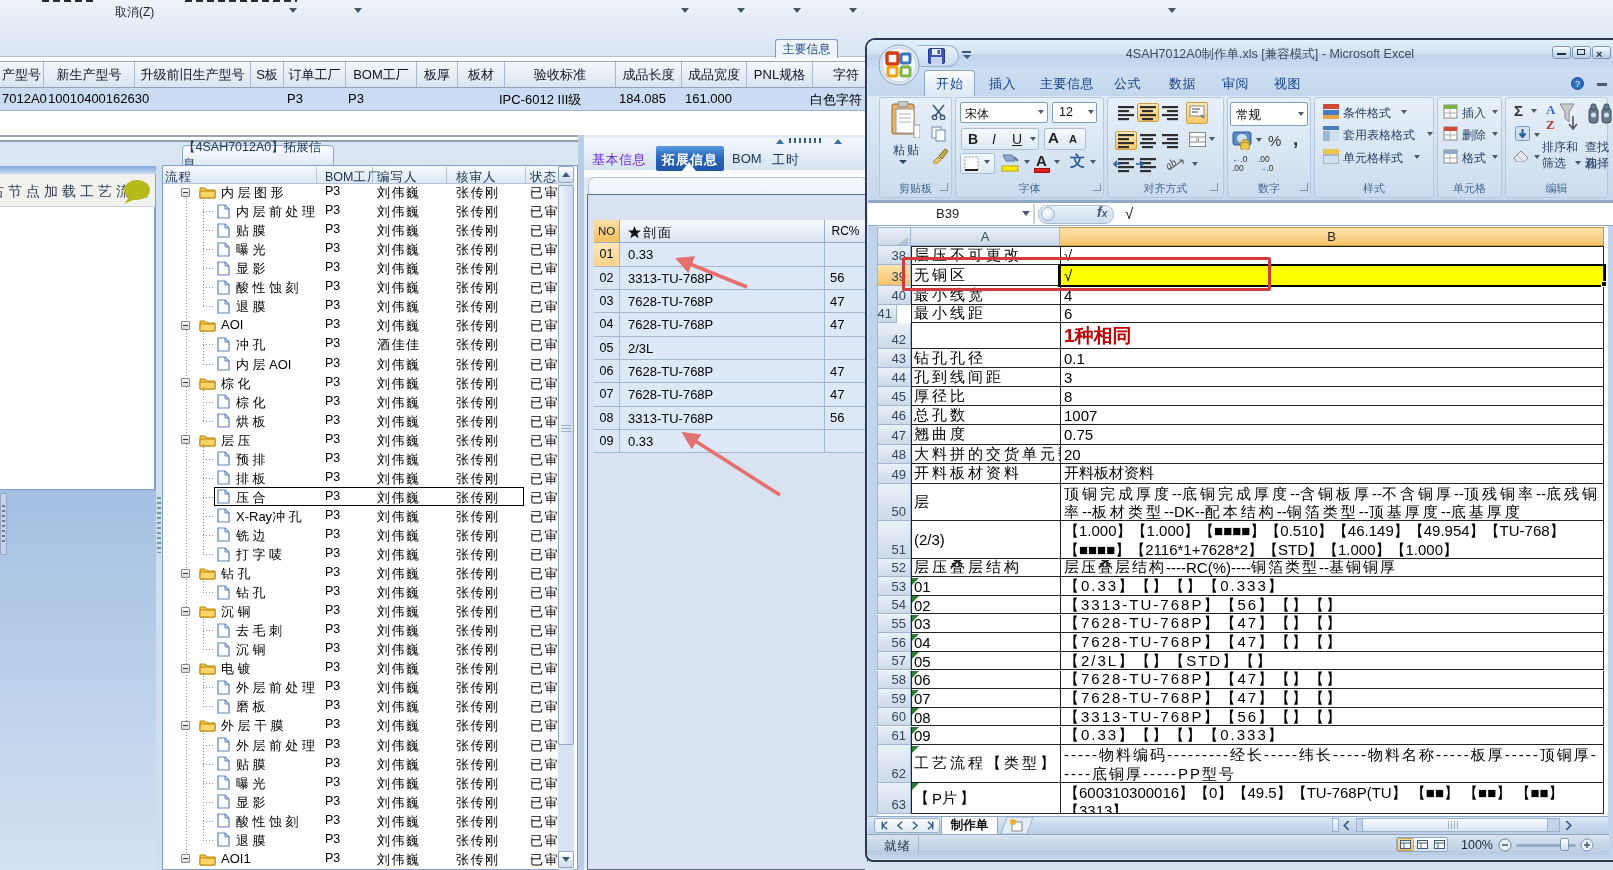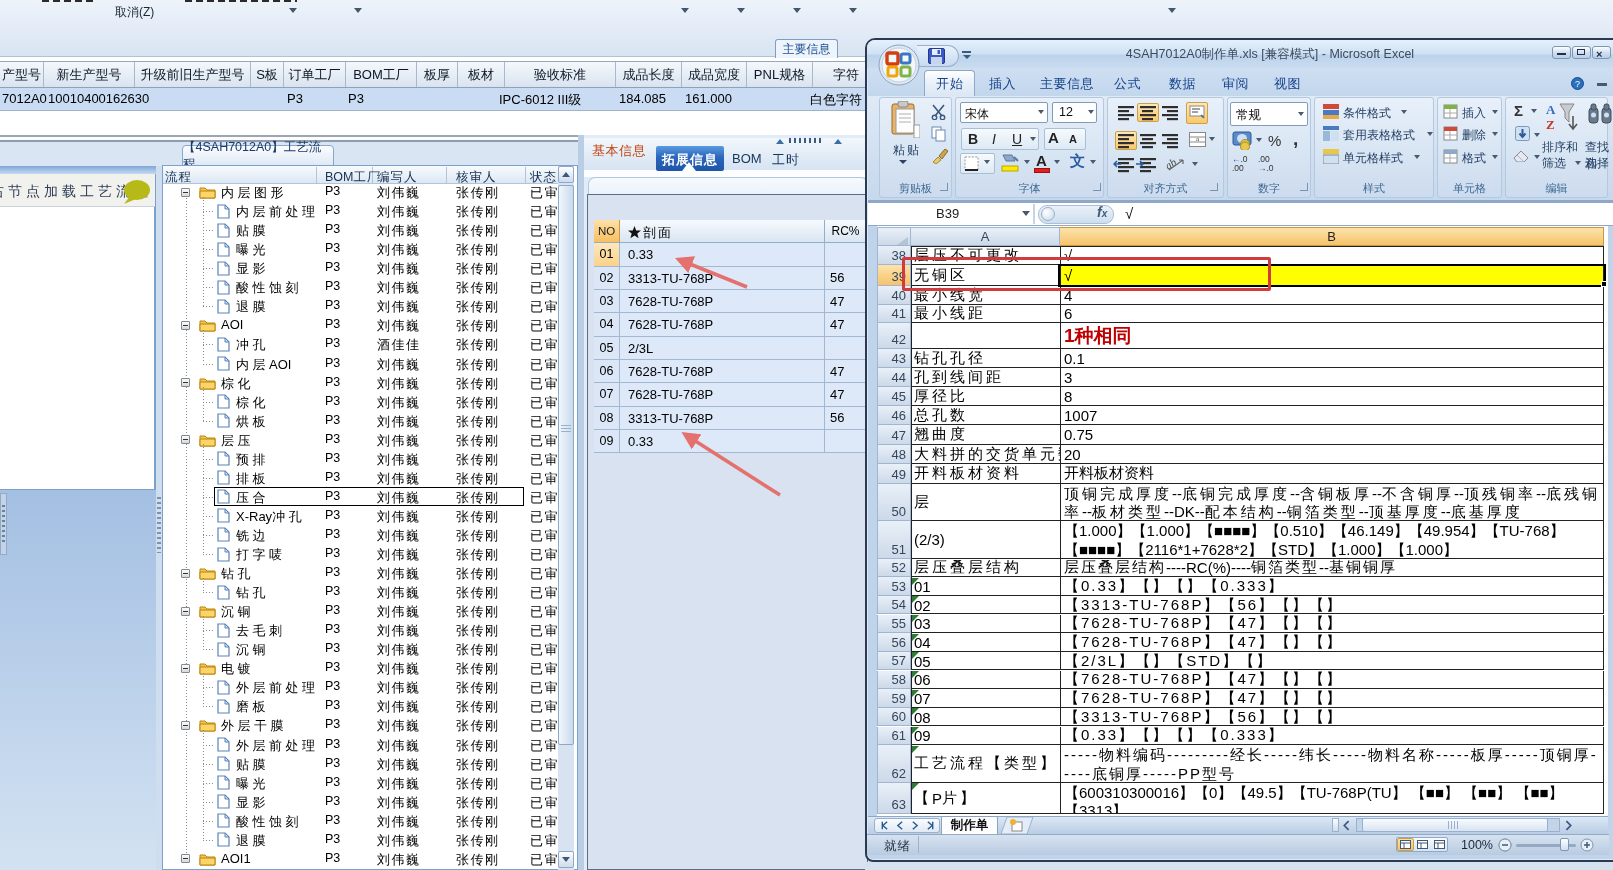--- a/index.html
+++ b/index.html
@@ -81,21 +81,21 @@
 <svg class="a" style="left:120px;top:178px" width="32" height="28" viewBox="0 0 32 28">
     <ellipse cx="17" cy="12" rx="13" ry="10" fill="#b6b918"></ellipse>
     <path d="M10 18 L4 26 L16 21 Z" fill="#b6b918"></path>
   </svg>
 <div style="position:absolute;left:0;top:206px;width:156px;height:283px;background:#fff;border-right:2px solid #7da1cc;border-top:1px solid #c9d2dd;"></div>
 <div style="position:absolute;left:0;top:489px;width:156px;height:381px;background:linear-gradient(#a3bfe2,#d3e2f2);border-top:1px solid #7da1cc;"></div>
 <div style="position:absolute;left:0;top:493px;width:7px;height:62px;background:#c3d4e8;border:1px solid #93a9c4;"></div>
 <div style="position:absolute;left:2px;top:505px;width:3px;height:38px;background:repeating-linear-gradient(#6b7f95 0 2px,transparent 2px 5px);"></div>
 <div style="position:absolute;left:156px;top:166px;width:6px;height:704px;background:#cfdeef;"></div>
 <div style="position:absolute;left:157px;top:497px;width:4px;height:56px;background:repeating-linear-gradient(#7e93a9 0 2px,transparent 2px 5px);"></div>
-<div class="ct serif" style="position:absolute;left:182px;top:145px;width:152px;height:21px;background:linear-gradient(#fcfdff,#dfe9f5);border:1px solid #8aa8cc;border-radius:4px 4px 0 0;font-size:12.5px;color:#1c3a66;">【4SAH7012A0】工艺流程</div>
+<div class="ct serif" style="position:absolute;left:182px;top:145px;width:152px;height:21px;background:linear-gradient(#fcfdff,#dfe9f5);border:1px solid #8aa8cc;border-radius:4px 4px 0 0;font-size:12.5px;color:#1c3a66;">【4SAH7012A0】拓展信息</div>
 <div style="position:absolute;left:162px;top:165px;width:416px;height:705px;background:#fff;border:1px solid #7da1cc;overflow:hidden;"></div>
 <div style="position:absolute;left:163px;top:166px;width:395px;height:18px;background:linear-gradient(#f8fbfe,#dce7f3);border-bottom:1px solid #b0c4da;"></div>
 <div style="position:absolute;left:316px;top:167px;width:1px;height:16px;background:#b0c4da;"></div>
 <div style="position:absolute;left:372px;top:167px;width:1px;height:16px;background:#b0c4da;"></div>
 <div style="position:absolute;left:446px;top:167px;width:1px;height:16px;background:#b0c4da;"></div>
 <div style="position:absolute;left:525px;top:167px;width:1px;height:16px;background:#b0c4da;"></div>
 <div class="a serif" style="position:absolute;left:165px;top:169px;font-size:12.5px;color:#18304f;"><span style="letter-spacing:1px">流程</span></div>
 <div class="a serif" style="position:absolute;left:325px;top:169px;font-size:12.5px;color:#18304f;">BOM<span style="letter-spacing:1px">工厂</span></div>
 <div class="a serif" style="position:absolute;left:377px;top:169px;font-size:12.5px;color:#18304f;"><span style="letter-spacing:1px">编写人</span></div>
 <div class="a serif" style="position:absolute;left:456px;top:169px;font-size:12.5px;color:#18304f;"><span style="letter-spacing:1px">核审人</span></div>
@@ -485,21 +485,21 @@
 <div style="position:absolute;left:558px;top:185px;width:16px;height:560px;background:linear-gradient(90deg,#f2f7fc,#c8d9ec);border:1px solid #8fa8c8;border-radius:2px;"></div>
 <div style="position:absolute;left:561px;top:425px;width:10px;height:8px;background:repeating-linear-gradient(#9ab0cc 0 1px,transparent 1px 3px);"></div>
 <div style="position:absolute;left:558px;top:851px;width:16px;height:17px;background:linear-gradient(#fdfefe,#cfdcec);border:1px solid #8fa8c8;border-radius:2px;"></div>
 <div style="position:absolute;left:562px;top:857px;width:0;height:0;border-left:4px solid transparent;border-right:4px solid transparent;border-top:5px solid #3a5a80;"></div>
 <div style="position:absolute;left:578px;top:135px;width:6px;height:735px;background:#b9cde5;"></div>
 <div style="position:absolute;left:584px;top:135px;width:286px;height:735px;background:#e2ecf8;"></div>
 <div style="position:absolute;left:584px;top:138px;width:286px;height:33px;background:linear-gradient(#f2f7fc,#d6e3f2);border-bottom:1px solid #fff;"></div>
 <div style="position:absolute;left:789px;top:138px;width:34px;height:5px;background:repeating-linear-gradient(90deg,#3a5a80 0 2px,transparent 2px 5px);"></div>
 <div style="position:absolute;left:776px;top:139px;width:0;height:0;border-left:4px solid transparent;border-right:4px solid transparent;border-bottom:5px solid #3a6ea5;"></div>
 <div style="position:absolute;left:834px;top:139px;width:0;height:0;border-left:4px solid transparent;border-right:4px solid transparent;border-bottom:5px solid #3a6ea5;"></div>
-<div class="a serif" style="position:absolute;left:592px;top:142px;font-size:13px;color:#c2410c;letter-spacing:0.5px;">基本信息</div>
+<div class="a serif" style="position:absolute;left:592px;top:151px;font-size:13px;color:#6d28d9;letter-spacing:0.5px;">基本信息</div>
 <div style="position:absolute;left:656px;top:146px;width:68px;height:25px;background:linear-gradient(#5a9ae0,#2a66bb 45%,#1e55a8);border-radius:2px;"></div>
 <div class="a serif" style="position:absolute;left:662px;top:151px;font-size:13px;font-weight:bold;color:#fff;letter-spacing:1px;">拓展信息</div>
 <div style="position:absolute;left:682px;top:162px;width:0;height:0;border-left:7px solid transparent;border-right:7px solid transparent;border-bottom:9px solid #fbfdfe;z-index:5;"></div>
 <div class="a serif" style="position:absolute;left:732px;top:151px;font-size:13px;color:#16365c;">BOM</div>
 <div class="a serif" style="position:absolute;left:772px;top:151px;font-size:13px;color:#16365c;letter-spacing:1px;">工时</div>
 <div style="position:absolute;left:584px;top:171px;width:286px;height:6px;background:#fbfdfe;"></div>
 <div style="position:absolute;left:588px;top:177px;width:280px;height:693px;background:linear-gradient(#f6fafd,#e2ecf8 30px);border:1px solid #b0c7de;border-bottom:none;border-radius:7px 7px 0 0;"></div>
 <div style="position:absolute;left:587px;top:194px;width:281px;height:676px;border:1.5px solid #5a6f87;background:#d8e2f0;"></div>
 <div style="position:absolute;left:594px;top:220px;width:272px;height:233px;border:1px solid #93aecd;background:#dde9f9;overflow:hidden;"></div>
 <div class="ct serif" style="position:absolute;left:594px;top:220px;width:26px;height:23px;background:linear-gradient(#fde0a8,#f7c060);border-right:1px solid #c59a4a;border-bottom:1px solid #93aecd;font-size:11.5px;color:#222;">NO</div>
@@ -865,21 +865,21 @@
   </div>
 <div style="position:absolute;left:1060px;top:265.0px;width:544px;height:20.5px;background:#ffff00;border-left:1px solid #222;border-bottom:1px solid #222;border-right:1px solid #222;"></div>
 <div class="serif" style="position:absolute;left:1064px;top:265.0px;width:538px;height:20.5px;font-size:15px;color:#000;overflow:hidden;display:flex;align-items:center;white-space:nowrap;">√</div>
 <div class="serif" style="position:absolute;left:877px;top:285.5px;width:34px;height:19px;background:linear-gradient(#e9f0f8,#cdd9e8);border:1px solid #9eb6d3;border-top:none;font-size:13px;color:#33475f;display:flex;align-items:flex-end;justify-content:flex-end;padding:0 4px 1px 0;">40</div>
 <div style="position:absolute;left:911px;top:285.5px;width:149px;height:19px;background:#fff;border-left:1px solid #222;border-bottom:1px solid #222;"></div>
 <div class="serif" style="position:absolute;left:914px;top:285.5px;width:146px;height:19px;font-size:15px;color:#000;overflow:hidden;display:flex;align-items:center;white-space:nowrap;">
     <span style="letter-spacing:3px">最小线宽</span>
   </div>
 <div style="position:absolute;left:1060px;top:285.5px;width:544px;height:19px;background:#fff;border-left:1px solid #222;border-bottom:1px solid #222;border-right:1px solid #222;"></div>
 <div class="serif" style="position:absolute;left:1064px;top:285.5px;width:538px;height:19px;font-size:15px;color:#000;overflow:hidden;display:flex;align-items:center;white-space:nowrap;">4</div>
-<div class="serif" style="position:absolute;left:877px;top:304.5px;width:34px;height:18px;background:linear-gradient(#e9f0f8,#cdd9e8);border:1px solid #9eb6d3;border-top:none;font-size:13px;color:#33475f;display:flex;align-items:flex-end;justify-content:flex-end;padding:0 4px 1px 0;">41</div>
+<div class="serif" style="position:absolute;left:877px;top:304.5px;width:20px;height:18px;background:linear-gradient(#e9f0f8,#cdd9e8);border:1px solid #9eb6d3;border-top:none;font-size:13px;color:#33475f;display:flex;align-items:flex-end;justify-content:flex-end;padding:0 4px 1px 0;">41</div>
 <div style="position:absolute;left:911px;top:304.5px;width:149px;height:18px;background:#fff;border-left:1px solid #222;border-bottom:1px solid #222;"></div>
 <div class="serif" style="position:absolute;left:914px;top:304.5px;width:146px;height:18px;font-size:15px;color:#000;overflow:hidden;display:flex;align-items:center;white-space:nowrap;">
     <span style="letter-spacing:3px">最小线距</span>
   </div>
 <div style="position:absolute;left:1060px;top:304.5px;width:544px;height:18px;background:#fff;border-left:1px solid #222;border-bottom:1px solid #222;border-right:1px solid #222;"></div>
 <div class="serif" style="position:absolute;left:1064px;top:304.5px;width:538px;height:18px;font-size:15px;color:#000;overflow:hidden;display:flex;align-items:center;white-space:nowrap;">6</div>
 <div class="serif" style="position:absolute;left:877px;top:322.5px;width:34px;height:26px;background:linear-gradient(#e9f0f8,#cdd9e8);border:1px solid #9eb6d3;border-top:none;font-size:13px;color:#33475f;display:flex;align-items:flex-end;justify-content:flex-end;padding:0 4px 1px 0;">42</div>
 <div style="position:absolute;left:911px;top:322.5px;width:149px;height:26px;background:#fff;border-left:1px solid #222;border-bottom:1px solid #222;"></div>
 <div class="serif" style="position:absolute;left:914px;top:322.5px;width:146px;height:26px;font-size:15px;color:#000;overflow:hidden;display:flex;align-items:center;white-space:nowrap;margin-top:45px;">
     <span style="letter-spacing:3px">合拼板数</span>

